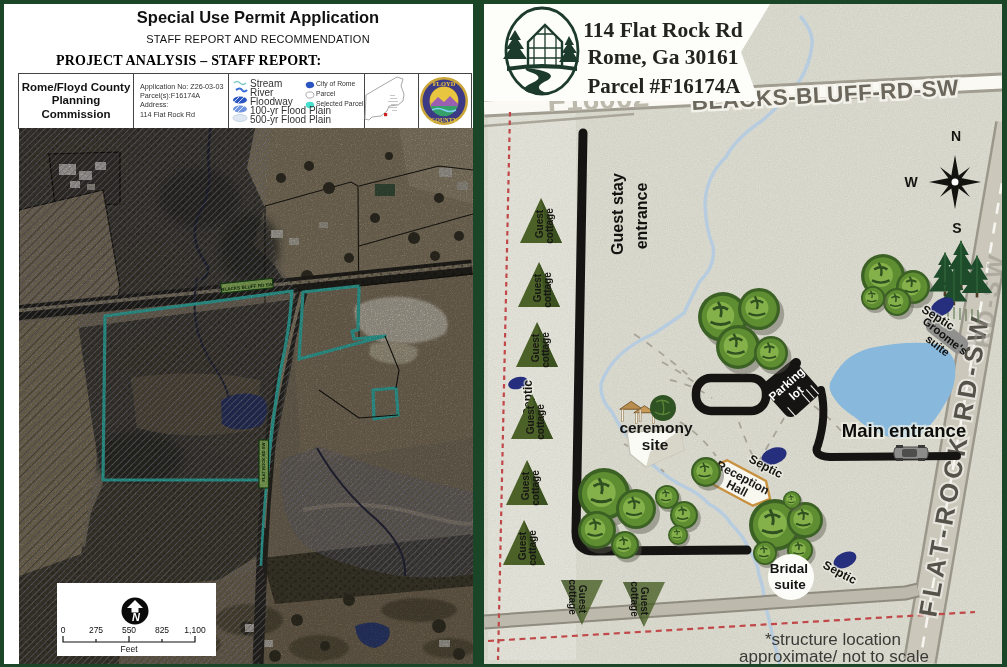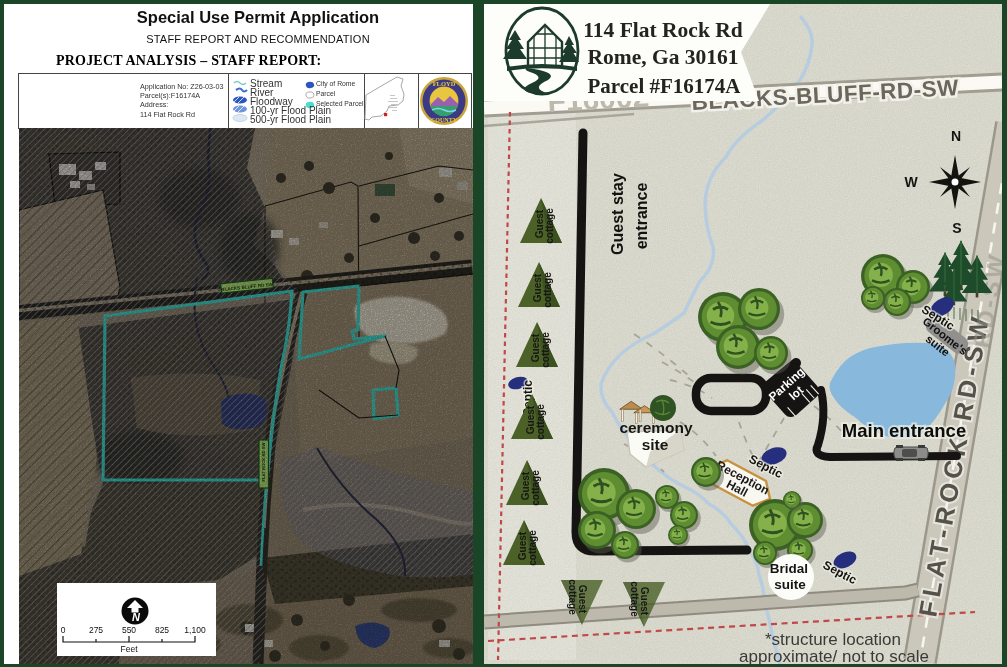--- a/index.html
+++ b/index.html
@@ -14,20 +14,23 @@
 <div id="page">
   <div id="leftpage" class="abs">
 
     <div class="abs" style="left:64px;top:0px;width:380px;text-align:center;">
       <div style="font-size:16.5px;font-weight:bold;color:#111;margin-top:4px;">Special Use Permit Application</div>
       <div style="font-size:11px;color:#111;margin-top:6px;letter-spacing:0.2px;">STAFF REPORT AND RECOMMENDATION</div>
     </div>
     <div class="abs" style="left:12px;top:49px;font-family:'Liberation Serif',serif;font-size:14px;font-weight:bold;letter-spacing:0.2px;color:#000;margin-left:40px;">PROJECT ANALYSIS – STAFF REPORT:</div>
 
     <div class="abs" style="left:14px;top:69px;width:452px;height:54px;border:1px solid #444;background:#fff;">
+      <div class="abs" style="left:0;top:0;width:114px;height:54px;border-right:1px solid #444;display:flex;align-items:center;justify-content:center;text-align:center;">
+        <div style="font-size:11.5px;font-weight:bold;color:#111;line-height:13.5px;">Rome/Floyd County<br>Planning<br>Commission</div>
+      </div>
       <div class="abs" style="left:114px;top:0;width:95px;height:54px;border-right:1px solid #444;">
         <div style="font-size:7.2px;color:#333;line-height:9.2px;margin:8px 16px 0 7px;white-space:nowrap;">Application No: Z26-03-03<br>Parcel(s):F16174A<br>Address:<br>114 Flat Rock Rd</div>
       </div>
       <div class="abs" style="left:209px;top:0;width:136px;height:54px;border-right:1px solid #444;">
         <svg width="136" height="54" style="position:absolute;left:0;top:0;">
           <path d="M6 9 q3 -3 6 0 q3 3 6 0" stroke="#7ec8c8" stroke-width="1.4" fill="none"></path>
           <path d="M8 16 q4 -3 6 0 q2 3 5 0" stroke="#3a6fd8" stroke-width="2.2" fill="none"></path>
           <ellipse cx="12" cy="26" rx="7" ry="3.5" fill="#2b55c0"></ellipse>
           <path d="M6 28 l5 -5 M10 29 l6 -6" stroke="#fff" stroke-width="0.8"></path>
           <ellipse cx="12" cy="35" rx="7" ry="3.5" fill="#6f94dd"></ellipse>

